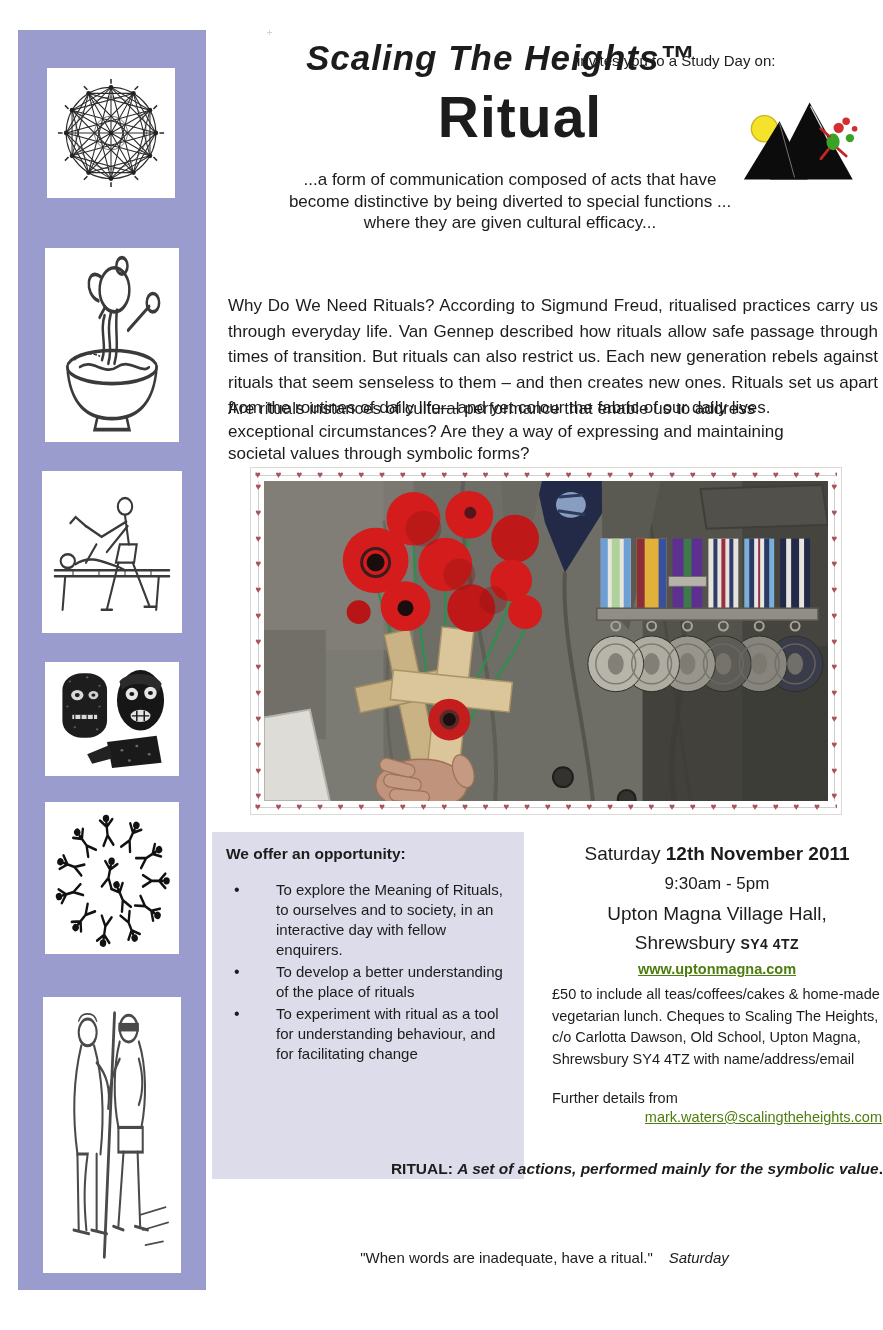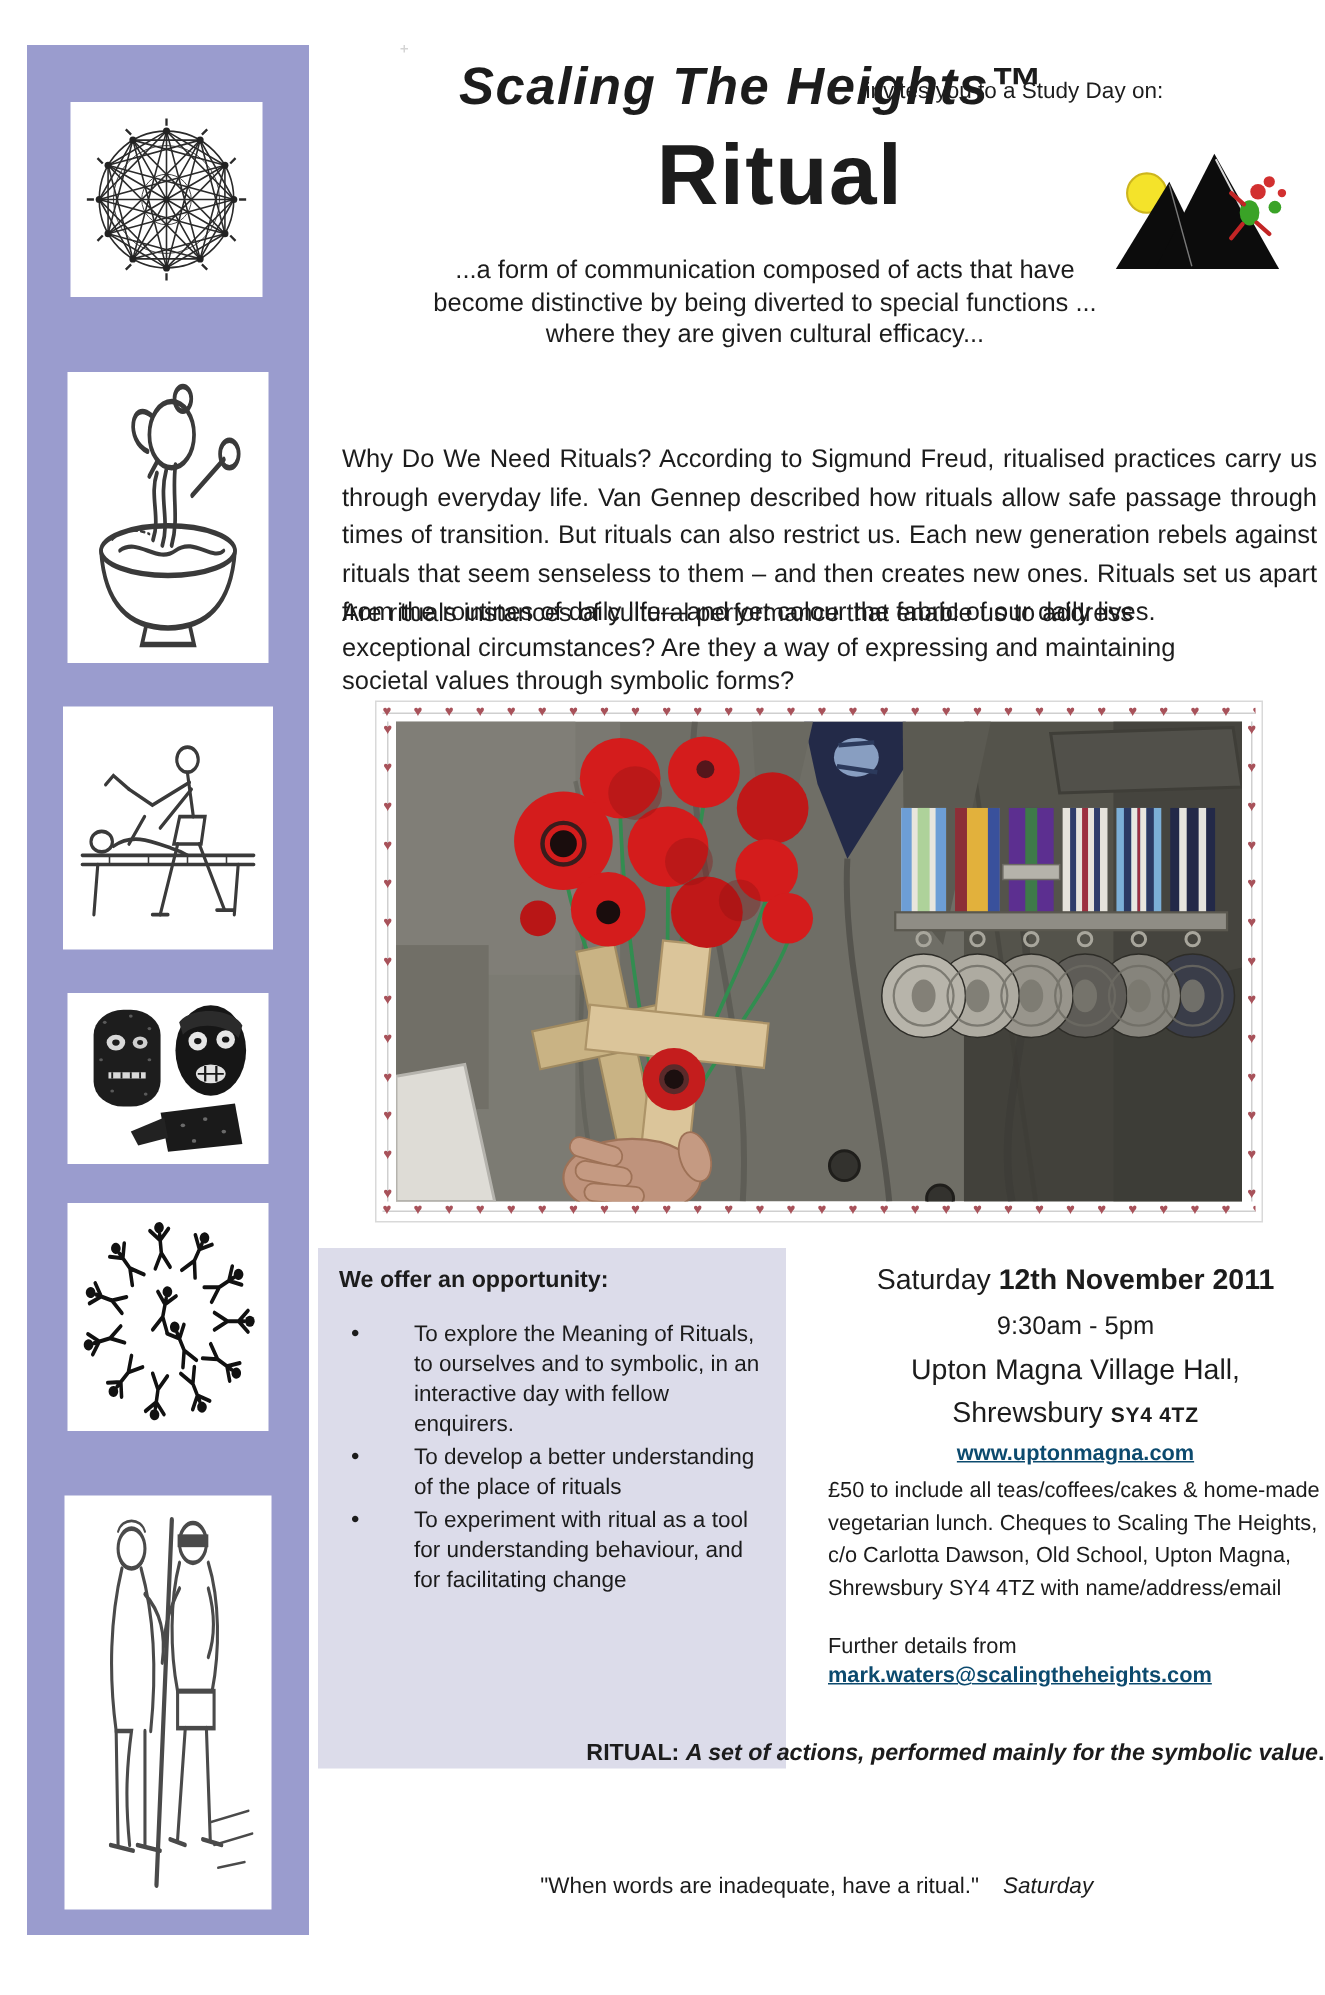--- a/index.html
+++ b/index.html
@@ -51,25 +51,25 @@
   .opportunity li{position:relative;padding-left:50px;margin-bottom:2px;}
   .opportunity li::before{content:"\2022";position:absolute;left:8px;top:0;font-size:16px;}
 
   
   .event{position:absolute;left:552px;top:843px;width:330px;text-align:center;}
   .ev-date{font-size:19px;}
   .ev-time{font-size:17px;margin-top:9px;}
   .ev-venue1{font-size:19px;margin-top:9px;}
   .ev-venue2{font-size:19px;margin-top:7px;}
   .ev-venue2 .pc{font-size:14px;font-weight:bold;letter-spacing:.5px;}
-  a{color:#0c4a6e;text-decoration:underline;cursor:pointer;}
+  a{color:#4d7c0f;text-decoration:underline;cursor:pointer;}
   .ev-link{margin-top:7px;font-size:14.5px;font-weight:bold;}
   .ev-price{font-size:14.5px;line-height:21.5px;text-align:left;margin:7px 0 0 0;}
   .ev-further{font-size:14.5px;text-align:left;margin:20px 0 3px 0;}
-  .ev-email{display:block;text-align:left;font-size:14.5px;font-weight:bold;}
+  .ev-email{display:block;text-align:right;font-size:14.5px;font-weight:normal;}
 
   
   .definition{position:absolute;left:206px;right:0;top:1160px;text-align:right;
               font-size:15.5px;font-weight:bold;padding-left:40px;}
   .definition i{font-style:italic;}
   .quote{position:absolute;left:206px;right:0;top:1249px;text-align:center;font-size:15px;}
   .quote i{margin-left:16px;}
   .stray{position:absolute;left:267px;top:30px;width:5px;height:5px;opacity:.5;
          background:linear-gradient(#aaa,#aaa) center/5px 1px no-repeat,
                     linear-gradient(#aaa,#aaa) center/1px 5px no-repeat;}
@@ -417,21 +417,21 @@
         <rect x="120" y="297" width="38" height="13" rx="6.5" transform="rotate(10 139 303)"></rect>
         <rect x="126" y="311" width="40" height="12" rx="6" transform="rotate(5 146 317)"></rect>
         <ellipse cx="200" cy="292" rx="10" ry="17" transform="rotate(-18 200 292)"></ellipse>
       </g>
     </svg>
   </figure>
 
   <section class="opportunity">
     <h2>We offer an opportunity:</h2>
     <ul>
-      <li>To explore the Meaning of Rituals, to ourselves and to symbolic, in an interactive day with fellow enquirers.</li>
+      <li>To explore the Meaning of Rituals, to ourselves and to society, in an interactive day with fellow enquirers.</li>
       <li>To develop a better understanding of the place of rituals</li>
       <li>To experiment with ritual as a tool for understanding behaviour, and for facilitating change</li>
     </ul>
   </section>
 
   <section class="event">
     <div class="ev-date"><span>Saturday </span><b>12th November 2011</b></div>
     <div class="ev-time">9:30am - 5pm</div>
     <div class="ev-venue1">Upton Magna Village Hall,</div>
     <div class="ev-venue2"><span>Shrewsbury </span><b class="pc">SY4 4TZ</b></div>

